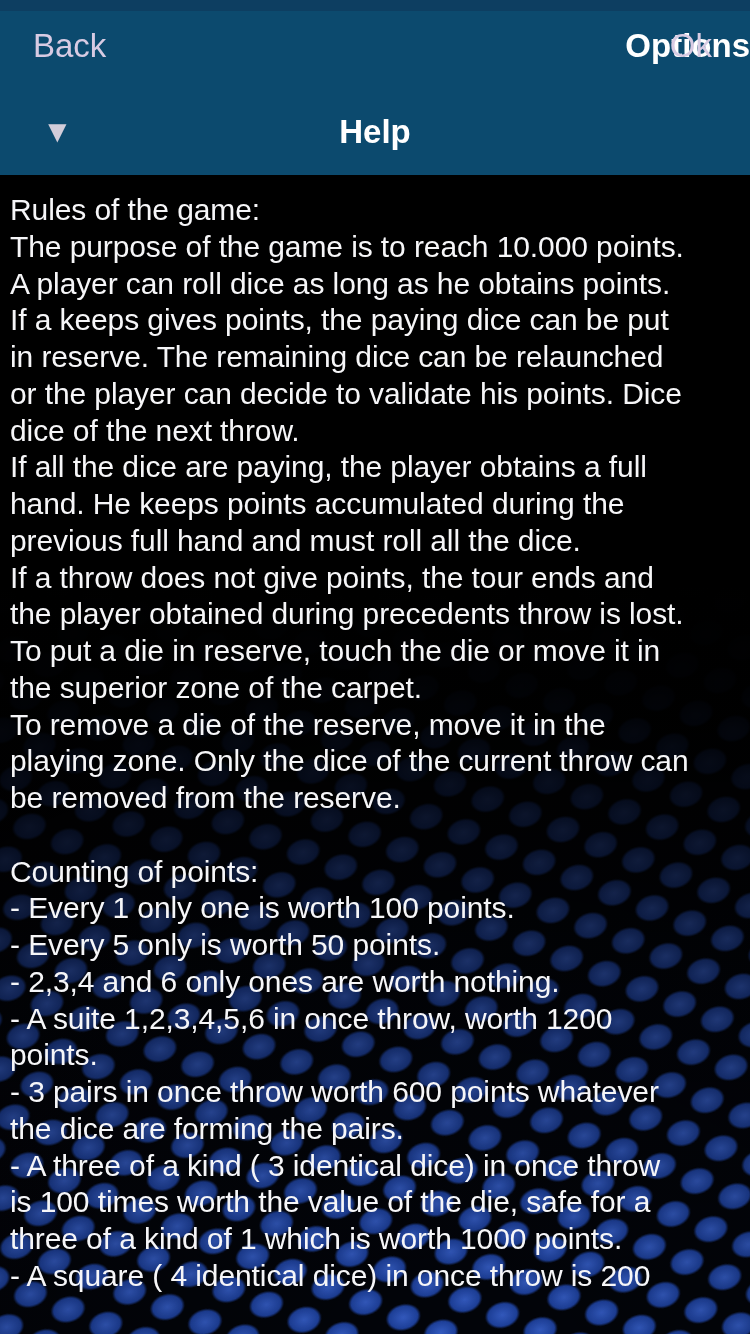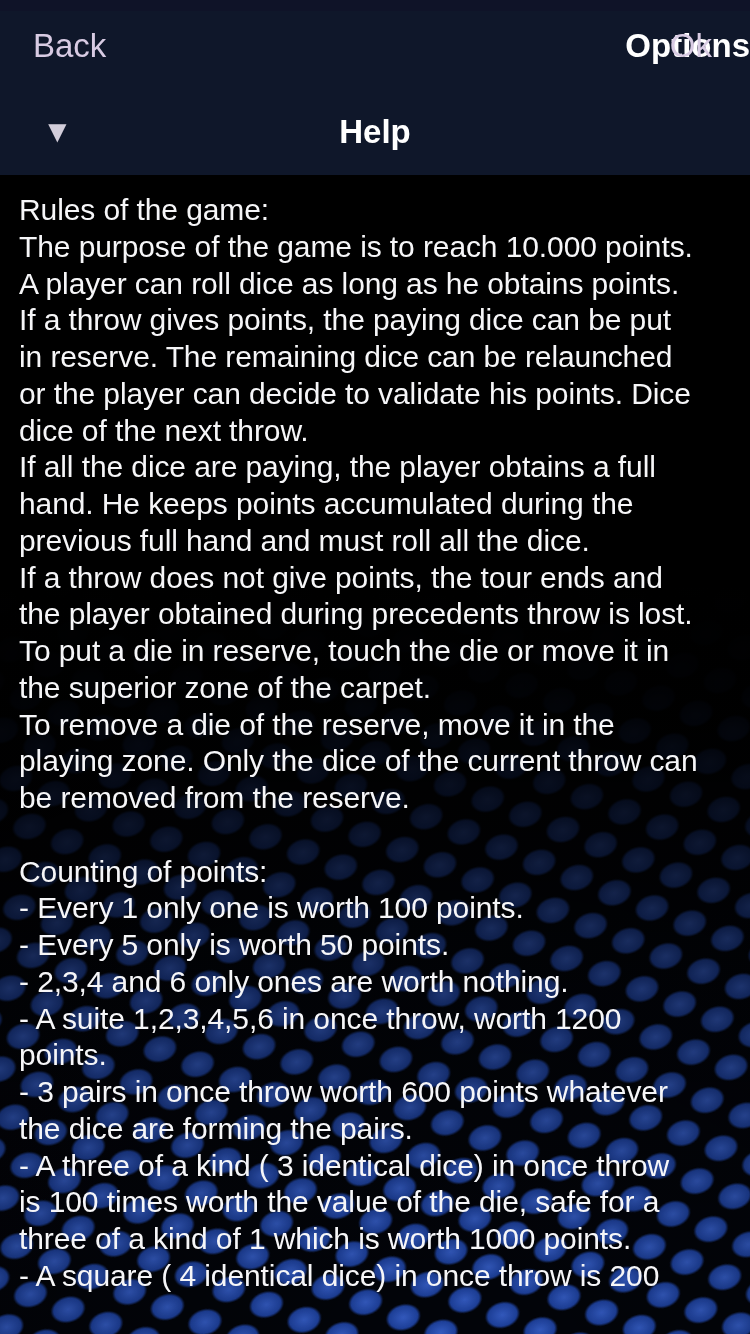--- a/index.html
+++ b/index.html
@@ -33,21 +33,21 @@
         rgba(0,0,0,0.93) 52%,
         rgba(0,0,0,0.66) 62%,
         rgba(0,0,0,0.34) 74%,
         rgba(0,0,0,0.16) 88%,
         rgba(0,0,0,0.10) 100%);
   }
 
   
   .header {
     position: absolute; top: 0; left: 0; width: 750px; height: 175px;
-    background: #0f172a; z-index: 2;
+    background: #0c4a6e; z-index: 2;
   }
   .status-strip {
     position: absolute; top: 0; left: 0; width: 100%; height: 11px;
     background: rgba(20,0,30,0.16);
   }
   .nav-row {
     position: absolute; top: 0; left: 0; width: 100%; height: 88px;
   }
   .nav-btn {
     position: absolute; top: 0; height: 88px; line-height: 92px;
@@ -67,21 +67,21 @@
     font-size: 31px; color: #D2CDDA; cursor: pointer;
   }
   .help-title {
     position: absolute; left: 0; top: 0; width: 100%; height: 87px; line-height: 87px;
     text-align: center; font-size: 33px; font-weight: bold; color: #FFFFFF;
   }
 
   
   .help-body {
     position: absolute; top: 175px; left: 0; width: 750px; height: 1159px;
-    z-index: 1; padding: 17px 6px 0 19px; overflow: hidden;
+    z-index: 1; padding: 17px 6px 0 10px; overflow: hidden;
   }
   .help-body .line {
     font-size: 30px; line-height: 36.75px; color: #F6F6F8;
     white-space: nowrap; letter-spacing: -0.1px;
   }
 </style>
 </head>
 <body>
 
 <div class="carpet-wrap">
@@ -99,21 +99,21 @@
   <div class="help-row">
     <div class="collapse-tri">▼</div>
     <div class="help-title">Help</div>
   </div>
 </div>
 
 <div class="help-body">
     <div class="line">Rules of the game:</div>
     <div class="line">The purpose of the game is to reach 10.000 points.</div>
     <div class="line">A player can roll dice as long as he obtains points.</div>
-    <div class="line">If a throw gives points, the paying dice can be put</div>
+    <div class="line">If a keeps gives points, the paying dice can be put</div>
     <div class="line">in reserve. The remaining dice can be relaunched</div>
     <div class="line">or the player can decide to validate his points. Dice</div>
     <div class="line">dice of the next throw.</div>
     <div class="line">If all the dice are paying, the player obtains a full</div>
     <div class="line">hand. He keeps points accumulated during the</div>
     <div class="line">previous full hand and must roll all the dice.</div>
     <div class="line">If a throw does not give points, the tour ends and</div>
     <div class="line">the player obtained during precedents throw is lost.</div>
     <div class="line">To put a die in reserve, touch the die or move it in</div>
     <div class="line">the superior zone of the carpet.</div>

